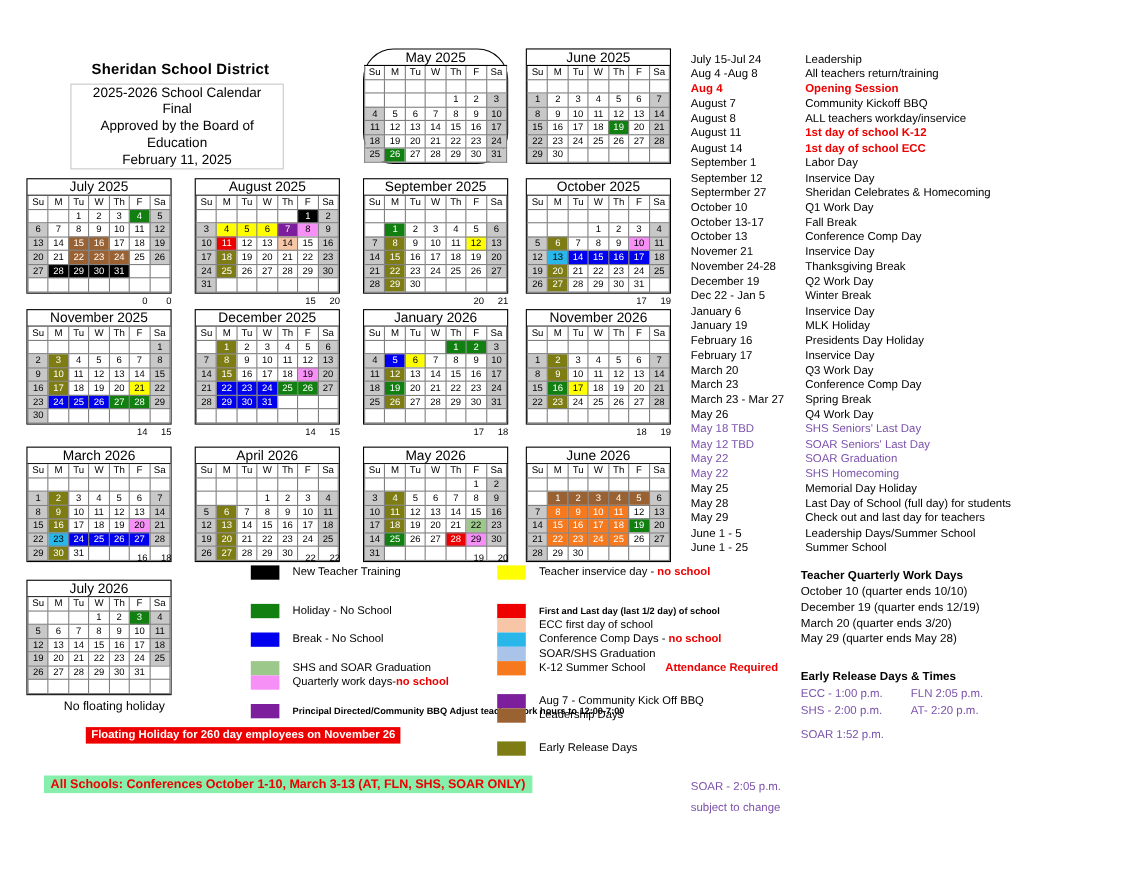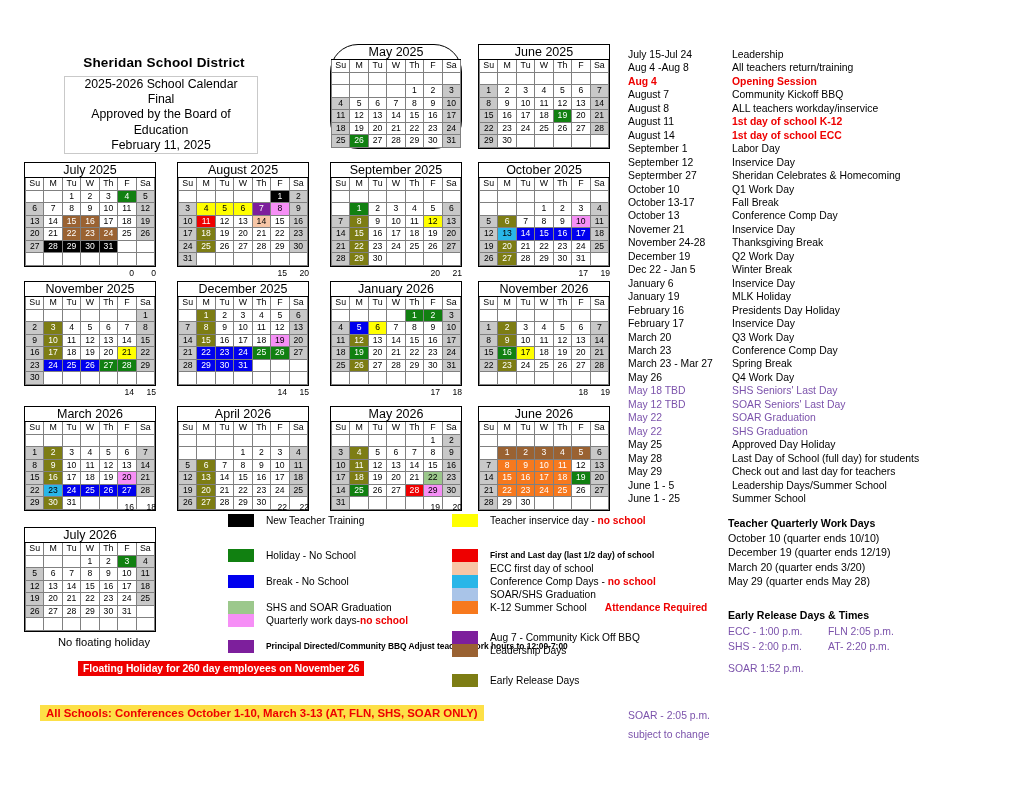--- a/index.html
+++ b/index.html
@@ -161,21 +161,21 @@
     background: #ee0000;
     color: #ffffff;
     font-size: 10.3px;
     font-weight: bold;
     padding: 2px 5px;
     white-space: nowrap;
   }
   #conf-banner {
     position: absolute;
     left: 40px; top: 705px;
-    background: #fde047;
+    background: #86efac;
     color: #ee0000;
     font-size: 11.4px;
     font-weight: bold;
     padding: 2px 6px;
     white-space: nowrap;
   }
   #no-floating {
     position: absolute;
     left: 24px; top: 636px;
     width: 160px;
@@ -1400,25 +1400,25 @@
       <div class="ev purple">
         <span class="d">May 12 TBD</span>
         <span class="n">SOAR Seniors' Last Day</span>
       </div>
       <div class="ev purple">
         <span class="d">May 22</span>
         <span class="n">SOAR Graduation</span>
       </div>
       <div class="ev purple">
         <span class="d">May 22</span>
-        <span class="n">SHS Graduation</span>
+        <span class="n">SHS Homecoming</span>
       </div>
       <div class="ev">
         <span class="d">May 25</span>
-        <span class="n">Approved Day Holiday</span>
+        <span class="n">Memorial Day Holiday</span>
       </div>
       <div class="ev">
         <span class="d">May 28</span>
         <span class="n">Last Day of School (full day) for students</span>
       </div>
       <div class="ev">
         <span class="d">May 29</span>
         <span class="n">Check out and last day for teachers</span>
       </div>
       <div class="ev">

